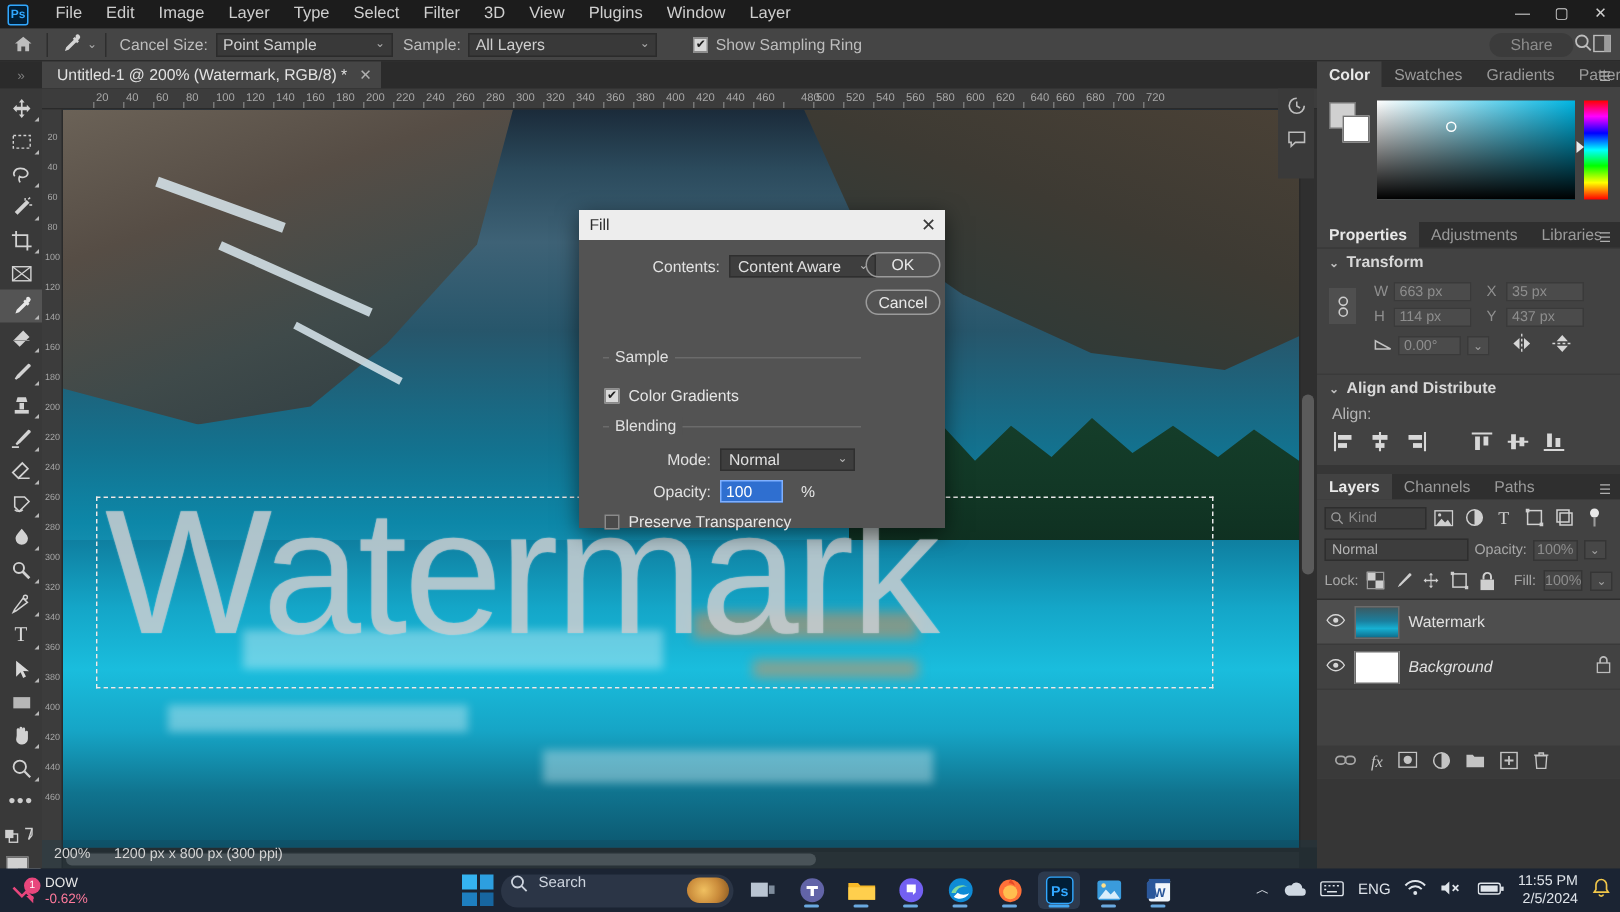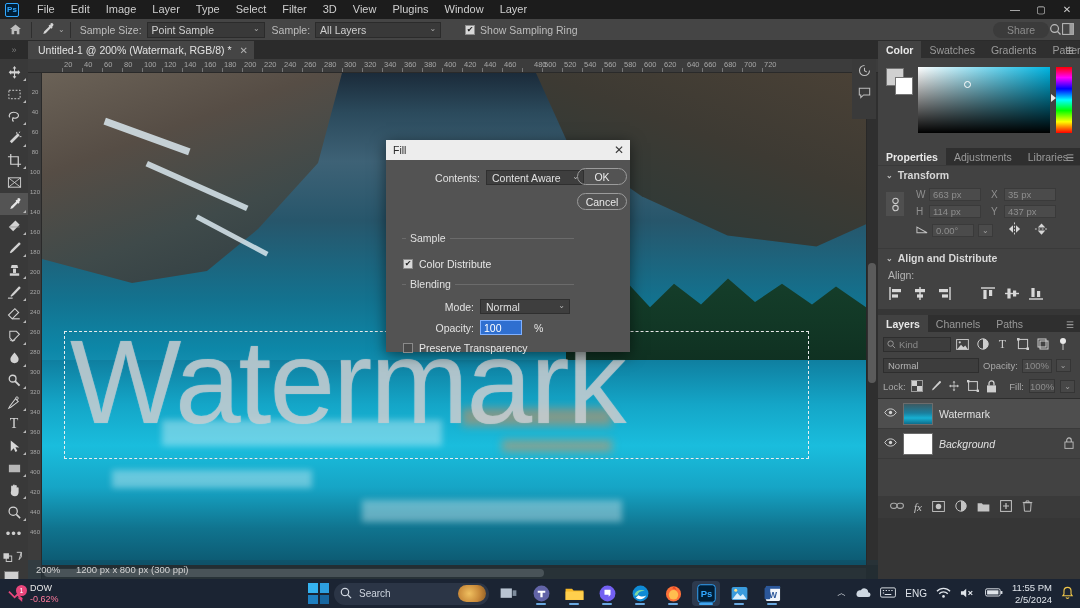--- a/index.html
+++ b/index.html
@@ -298,21 +298,21 @@
   #tb-dow { line-height:1.2; }
   #tb-dow .n { font-size:9px; color:#e8e8e8; }
   #tb-dow .p { font-size:9px; color:#ff7a9c; }
   #tb-center { position:absolute; left:308px; display:flex; align-items:center; gap:5px; }
   #win-start { width:21px; height:21px; display:grid; grid-template-columns:1fr 1fr; grid-gap:2px; }
   #win-start i { background:#2d9fe0; display:block; }
   #win-start i:nth-child(1){background:#35b3f0;} #win-start i:nth-child(2){background:#2d9fe0;}
   #win-start i:nth-child(3){background:#1e7fc0;} #win-start i:nth-child(4){background:#1766a0;}
   #tb-search {
     width:155px; height:22px; background:#2b3546; border-radius:11px;
-    display:flex; align-items:center; gap:7px; padding:0 6px; color:#cdd4de; font-size:10px;
+    display:flex; gap:7px; padding:0 6px; color:#cdd4de; font-size:10px;
     position:relative;
   }
   #tb-pie { position:absolute; right:3px; top:2px; width:28px; height:17px;
      background:radial-gradient(circle at 40% 50%, #f0c060 0%, #c98a3a 55%, #8a5a22 100%);
      border-radius:9px; }
   .tb-app { width:28px; height:25px; display:flex; align-items:center; justify-content:center;
      position:relative; border-radius:4px; }
   .tb-app.on { background:#2d3a4e; }
   .tb-app .dot { position:absolute; bottom:1px; left:50%; transform:translateX(-50%);
      width:10px; height:2px; background:#6aa9e0; border-radius:1px; }
@@ -350,21 +350,21 @@
       </svg>
   </div>
   <div class="opt-sep"></div>
   <div id="opt-tool-ico">
     <svg width="15" height="15" viewBox="0 0 16 16">
         <path d="M11.2 1.6a1.8 1.8 0 0 1 2.6 2.6l-1 1 .7.7-1.3 1.3-.7-.7-5.4 5.4-2.6.9.9-2.6 5.4-5.4-.7-.7 1.3-1.3.7.7z" fill="#d4d4d4"></path>
       </svg>
   </div>
   <div style="color:#a9a9a9;font-size:8px;margin-left:1px;">⌄</div>
   <div class="opt-sep"></div>
-  <div class="opt-label">Sample Size:</div>
+  <div class="opt-label">Cancel Size:</div>
   <div class="opt-select" style="width:118px;">
     <span>Point Sample</span>
     <span class="cv">⌄</span>
   </div>
   <div class="opt-label" style="margin-left:7px;">Sample:</div>
   <div class="opt-select" style="width:126px;">
     <span>All Layers</span>
     <span class="cv">⌄</span>
   </div>
   <div style="display:flex;align-items:center;gap:5px;margin-left:24px;">
@@ -1012,21 +1012,21 @@
       </div>
     </div>
 
     <div class="dlg-btn" style="position:absolute;left:191px;top:8px;">OK</div>
     <div class="dlg-btn" style="position:absolute;left:191px;top:33px;">Cancel</div>
 
     <div class="grp-box" style="left:16px;top:78px;width:172px;"></div>
     <div class="grp-lbl" style="left:20px;top:72px;">Sample</div>
     <div class="fl-row" style="position:absolute;left:17px;top:98px;gap:6px;">
       <span class="dcbx">✔</span>
-      <span>Color Distribute</span>
+      <span>Color Gradients</span>
     </div>
 
     <div class="grp-box" style="left:16px;top:124px;width:172px;"></div>
     <div class="grp-lbl" style="left:20px;top:118px;">Blending</div>
 
     <div class="fl-row" style="position:absolute;left:52px;top:139px;">
       <span class="fl-lbl" style="width:36px;">Mode:</span>
       <div class="dlg-sel" style="width:90px;">
         <span>Normal</span>
         <span class="cv">⌄</span>

